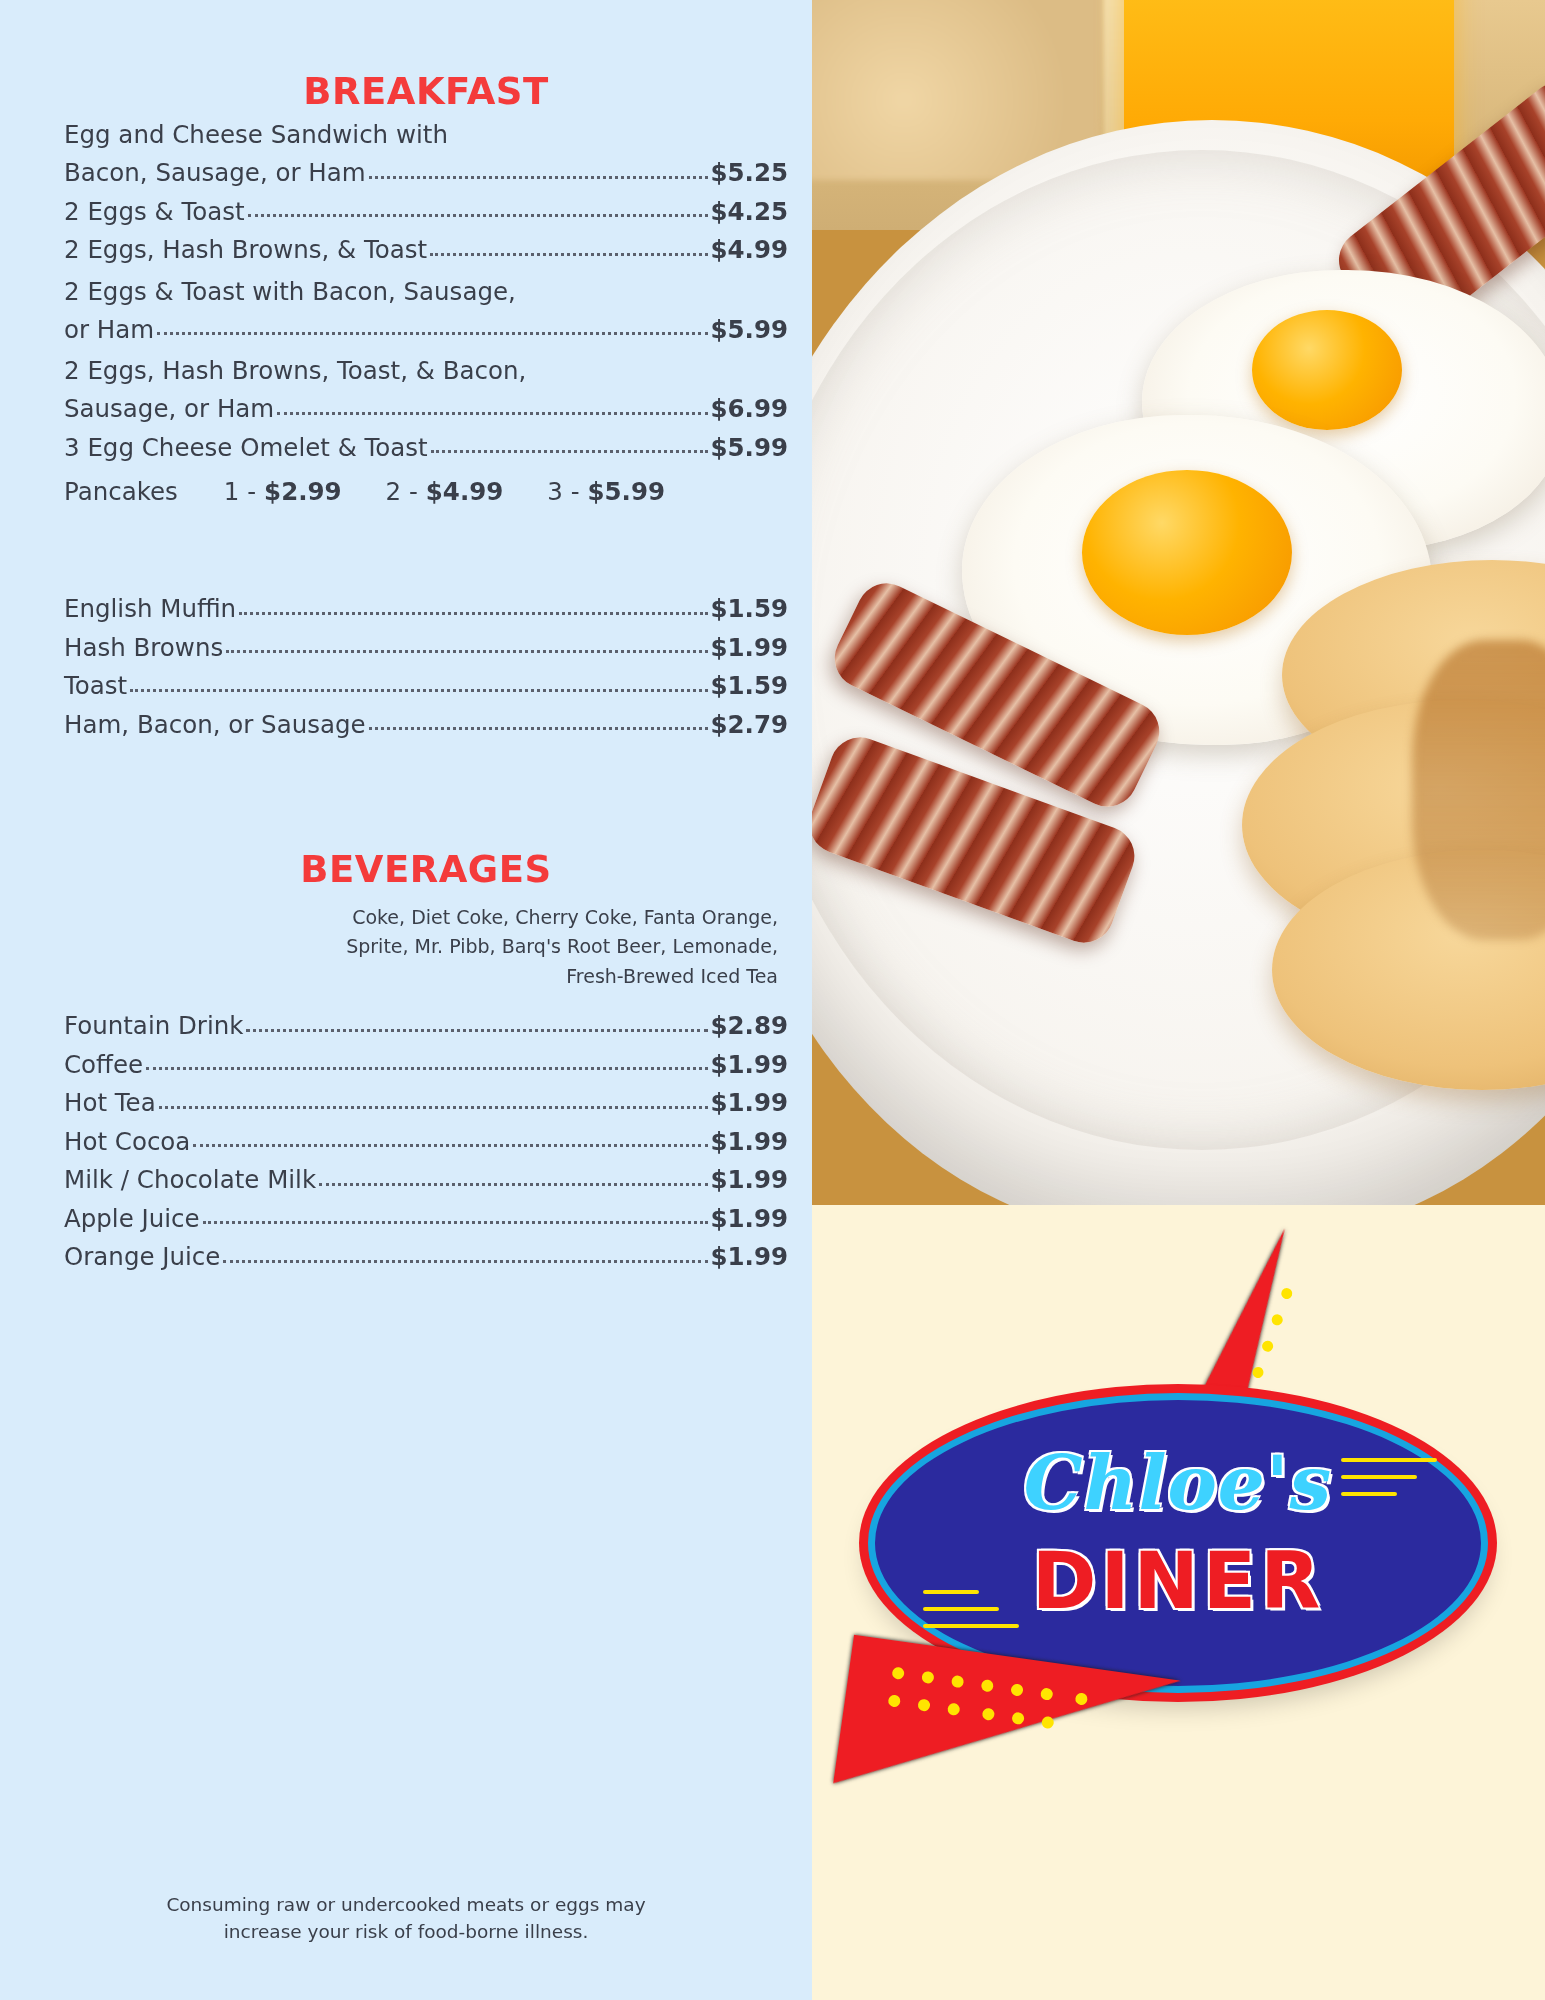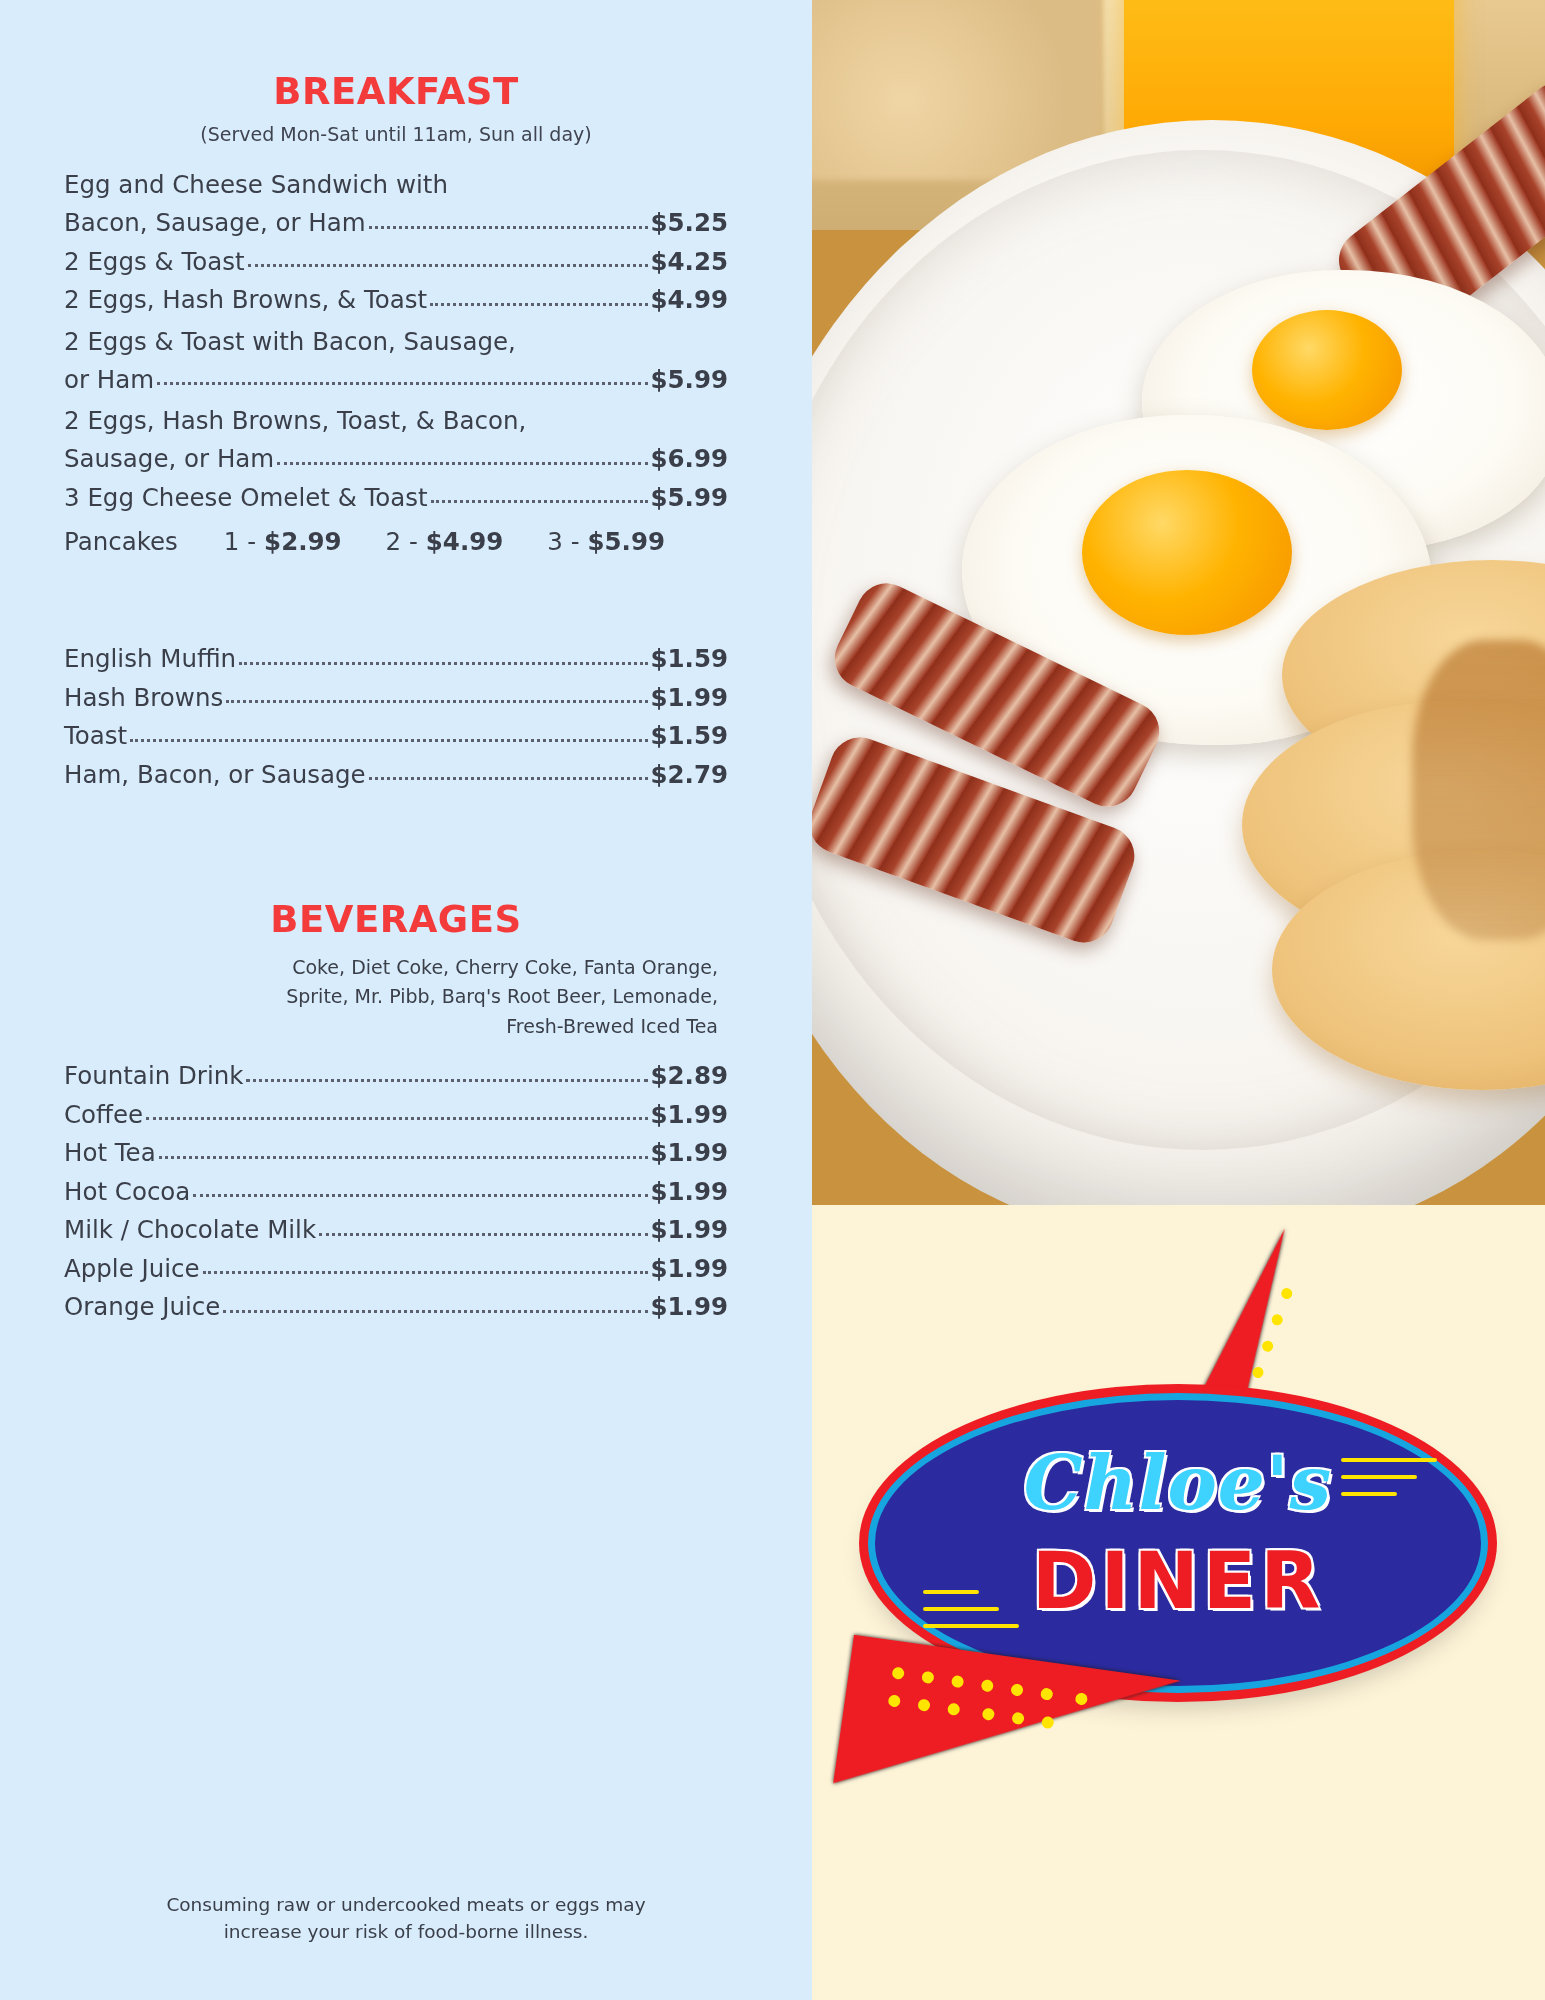--- a/index.html
+++ b/index.html
@@ -15,21 +15,21 @@
     width: 1545px;
     height: 2000px;
     display: flex;
   }
 
   
   .menu-col {
     width: 812px;
     height: 2000px;
     background: #d9ecfb;
-    padding: 70px 84px 0 64px;
+    padding: 70px 24px 0 64px;
     position: relative;
   }
 
   .section-title {
     text-align: center;
     color: #f43b3b;
     font-family: "DejaVu Sans", sans-serif;
     font-weight: bold;
     font-size: 37px;
     letter-spacing: 0.5px;
@@ -290,21 +290,20 @@
   }
 </style>
 </head>
 <body>
 
 <div class="page">
 
   <div class="menu-col">
 
     <div class="section-title">BREAKFAST</div>
-    <div class="section-sub">(Served Mon-Sat until 11am, Sun all day)</div>
 
     <div class="items">
 
       <div class="row-wrap">
         <div class="line1"><span>Egg and Cheese Sandwich with</span></div>
         <div class="row" style="padding-top:0;">
           <span class="name">Bacon, Sausage, or Ham</span>
           <span class="dots"></span>
           <span class="price">$5.25</span>
         </div>

